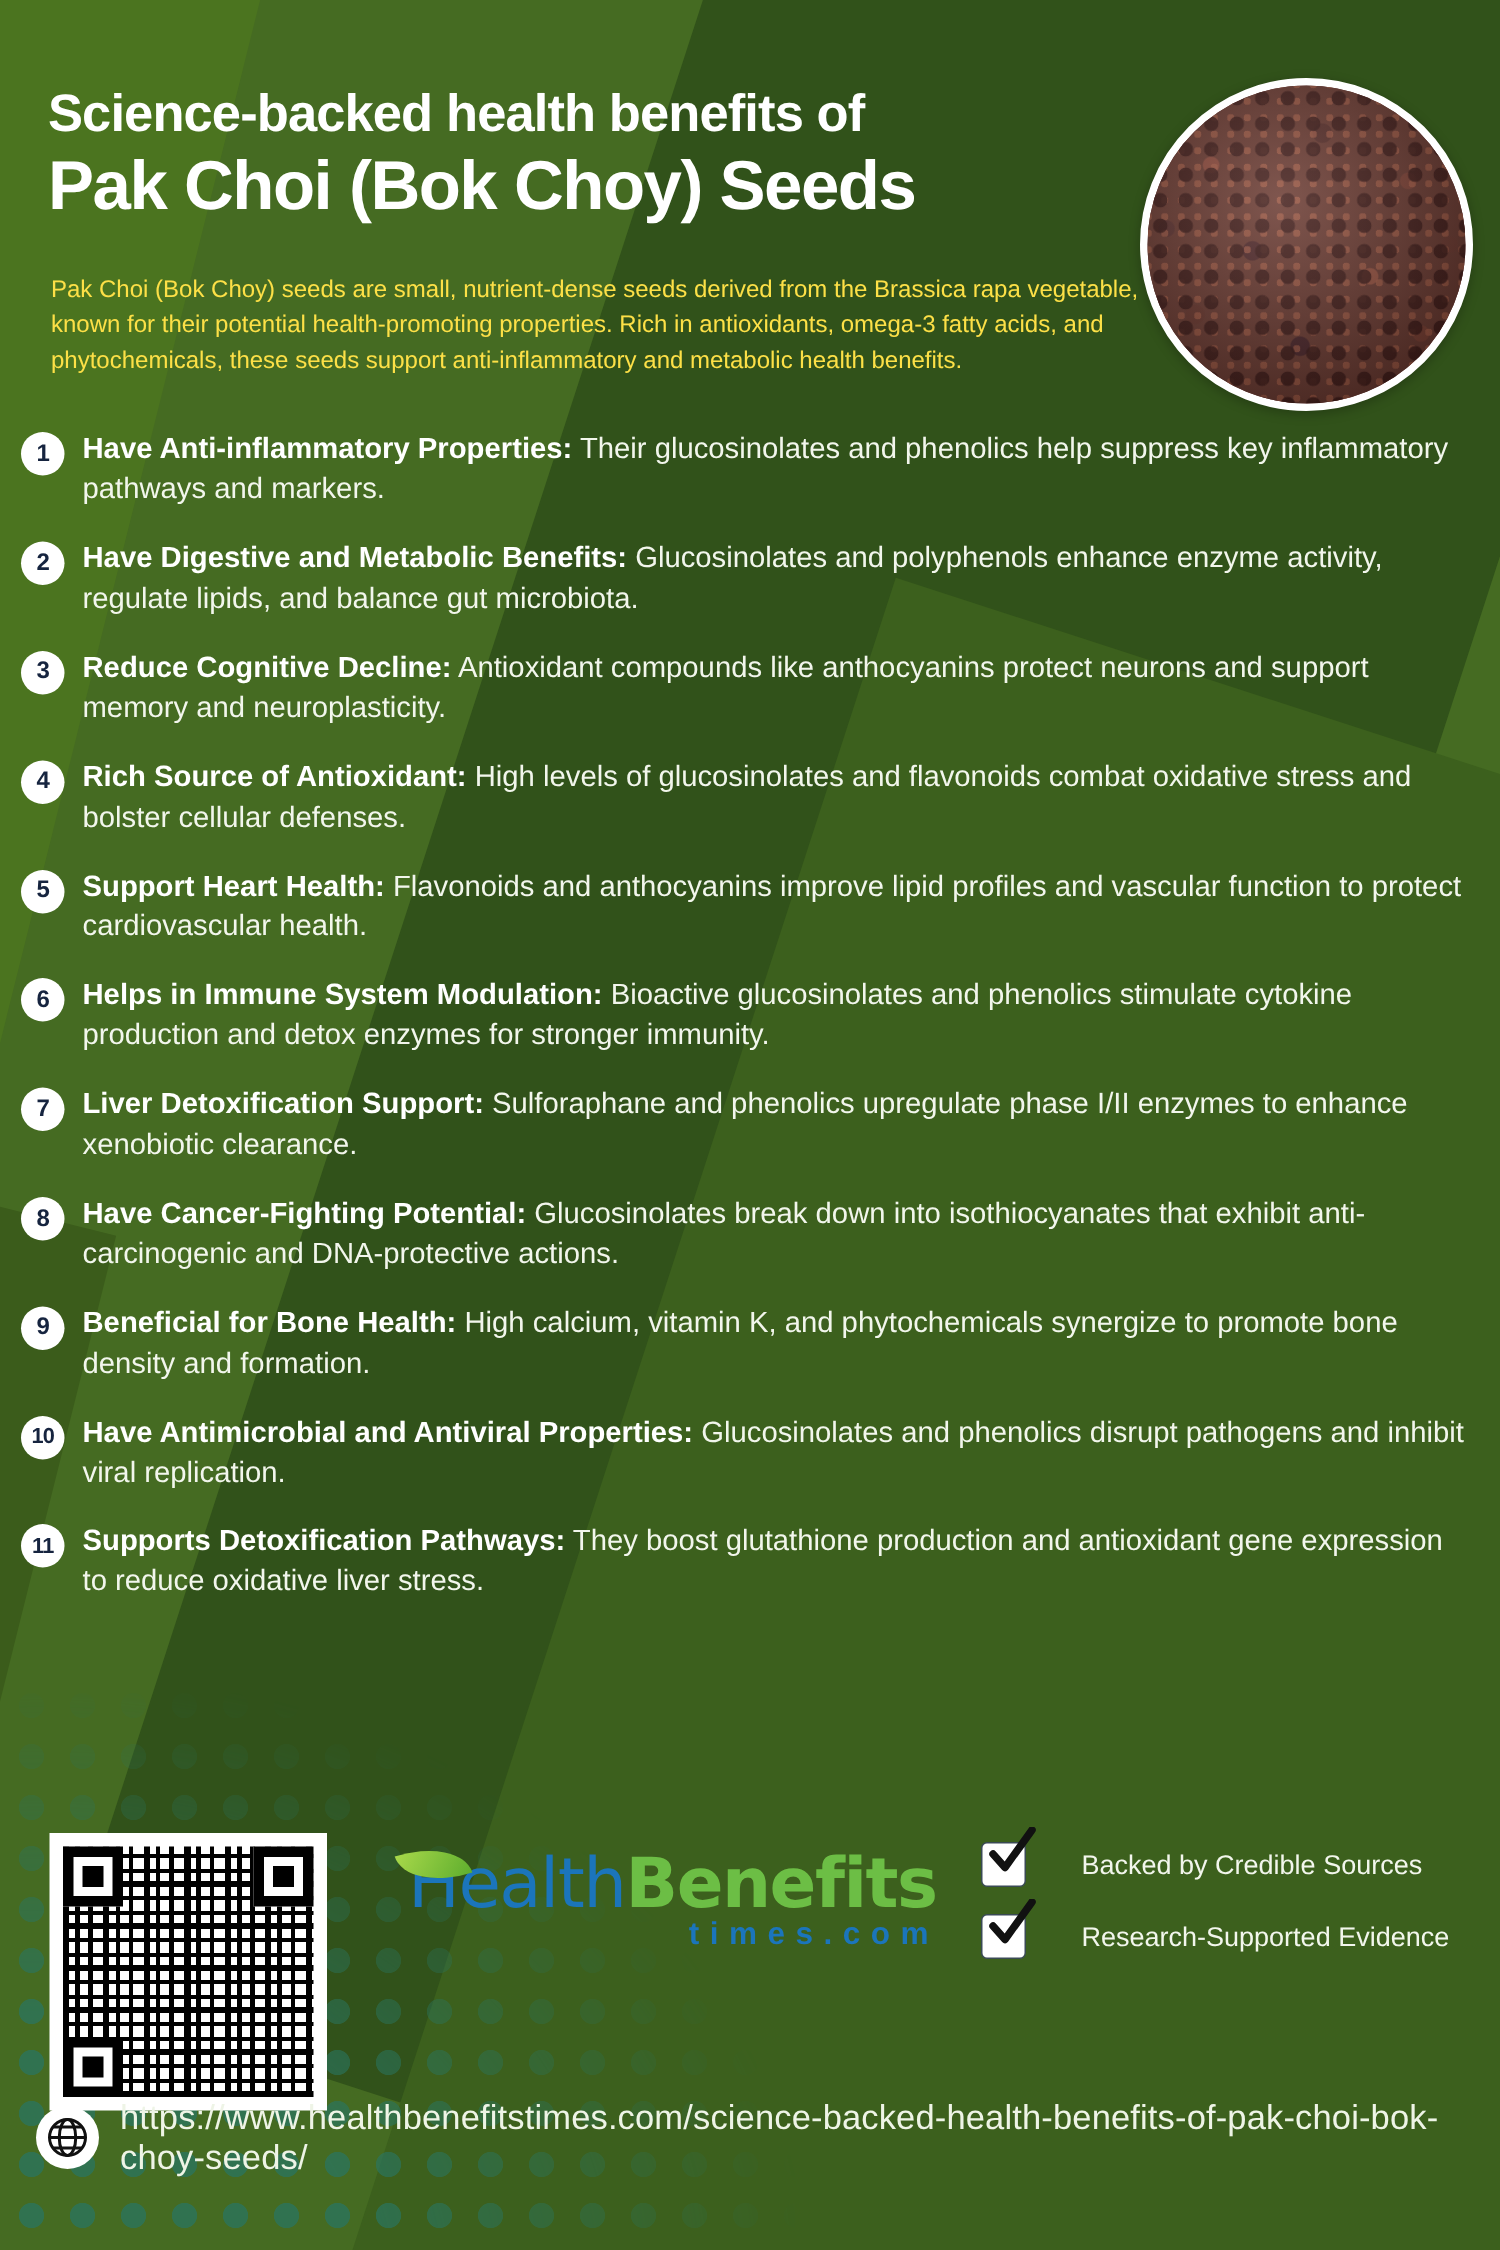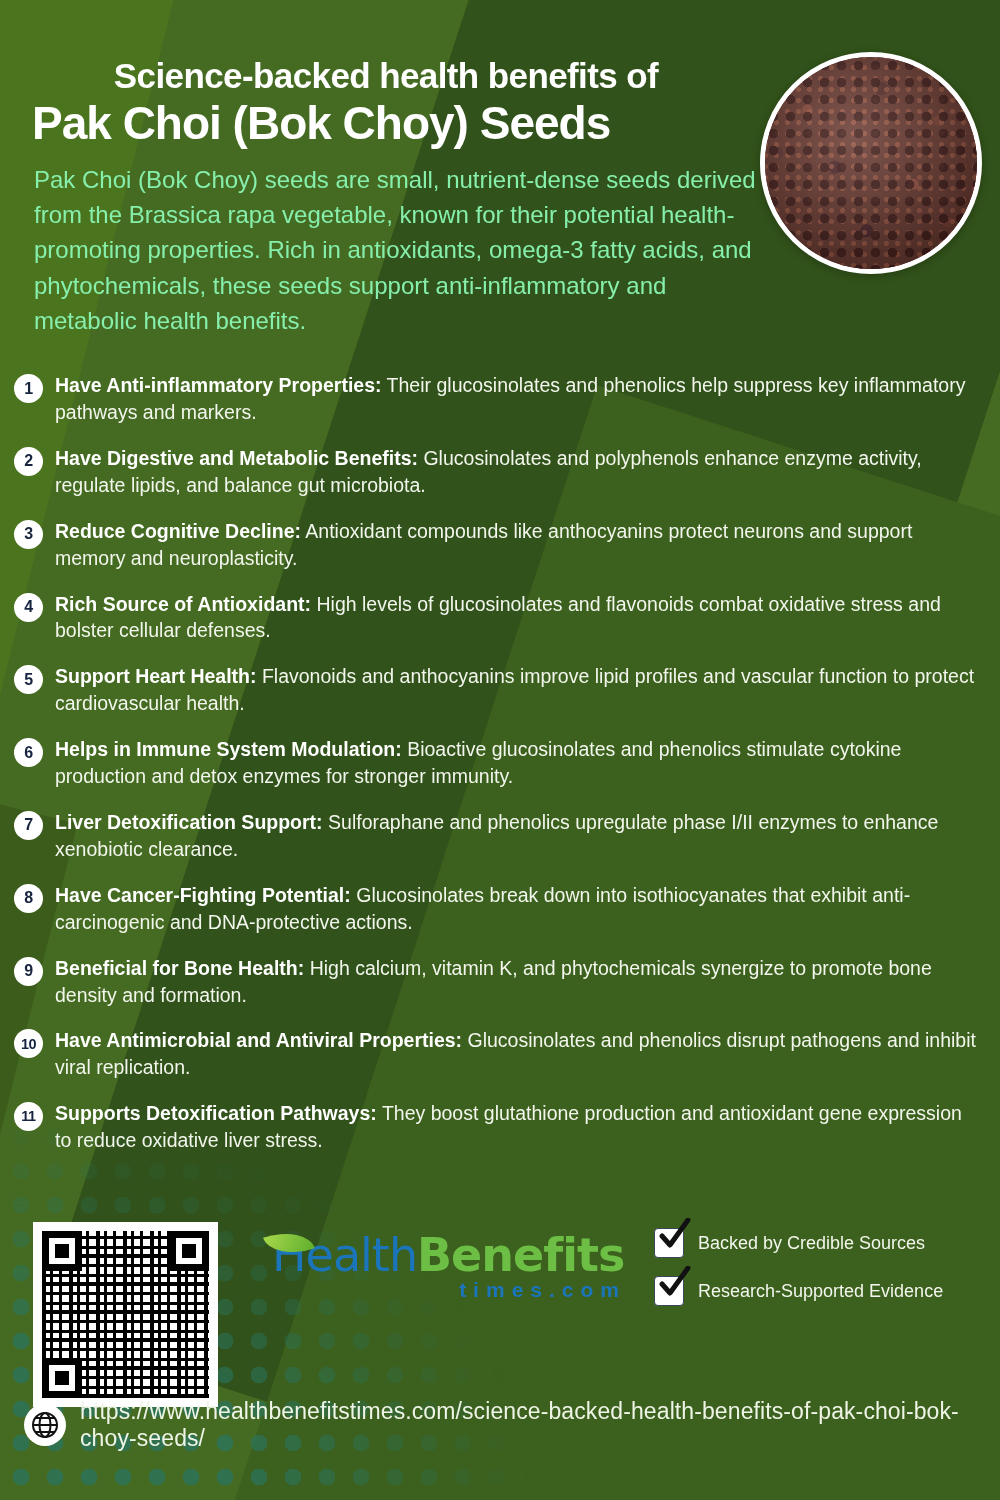--- a/index.html
+++ b/index.html
@@ -61,32 +61,32 @@
     opacity:.75;
   }
 
   
   #page { position:relative; z-index:2; width:1000px; height:1500px; }
 
   
   .header { padding:56px 0 0 32px; width:740px; }
   .title-1 {
     font-size:35px; font-weight:bold; color:#ffffff;
-    letter-spacing:-.6px; line-height:1.15;text-align:center;
+    letter-spacing:-.6px; line-height:1.15;
   }
   .title-2 {
     font-size:46px; font-weight:bold; color:#ffffff;
     letter-spacing:-1px; line-height:1.12; margin-top:2px;
   }
   .intro {
-    margin:12px 0 0 2px;
+    margin:32px 0 0 2px;
     width:740px;
-    font-size:24px;
+    font-size:16px;
     line-height:1.47;
-    color:#86efac;
+    color:#fde047;
   }
 
   
   .hero {
     position:absolute;
     top:52px; right:18px;
     width:222px; height:222px;
     border-radius:50%;
     border:5px solid #ffffff;
     overflow:hidden;
@@ -218,20 +218,21 @@
 
   .claims {
     position:absolute;
     right:26px; top:18px;
     width:320px;
   }
   .claim {
     display:flex; align-items:center;
     margin-bottom:18px;
     justify-content:flex-start;
+    gap:23px;
   }
   .check-box {
     position:relative;
     flex:0 0 auto;
     width:30px; height:30px;
     background:#ffffff;
     border:1px solid #3a4a55;
     border-radius:4px;
     margin-right:14px;
   }

